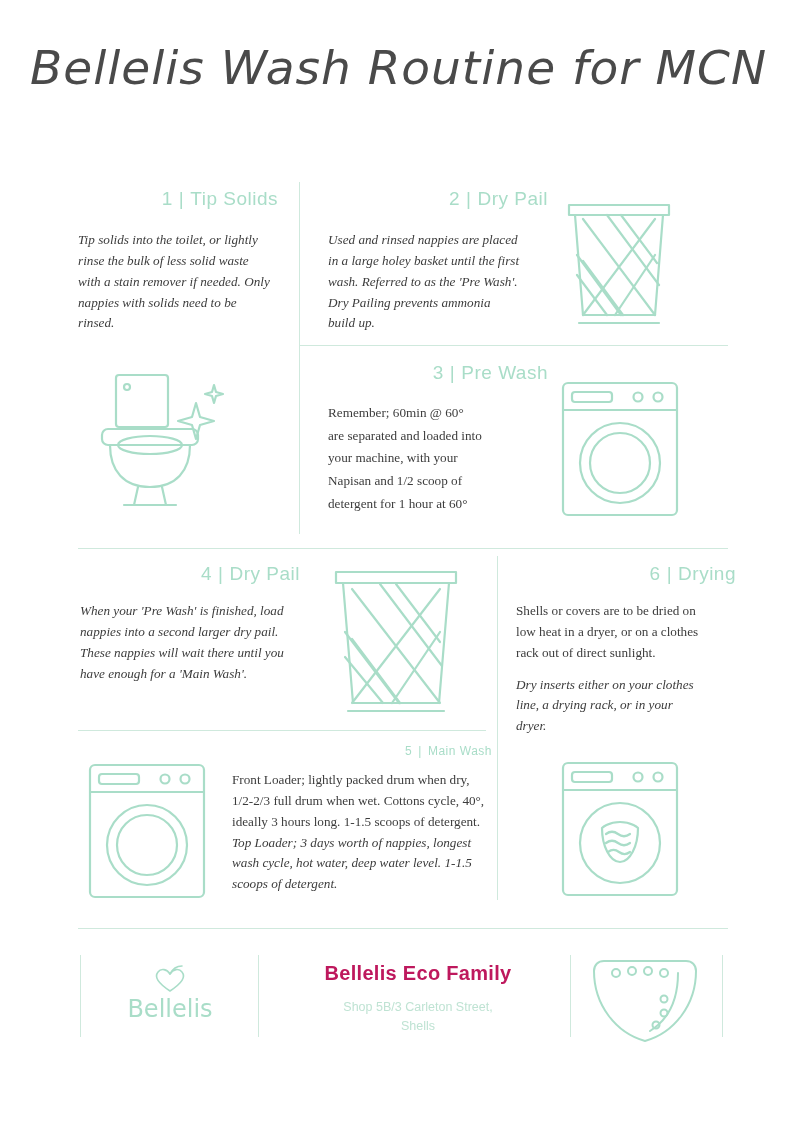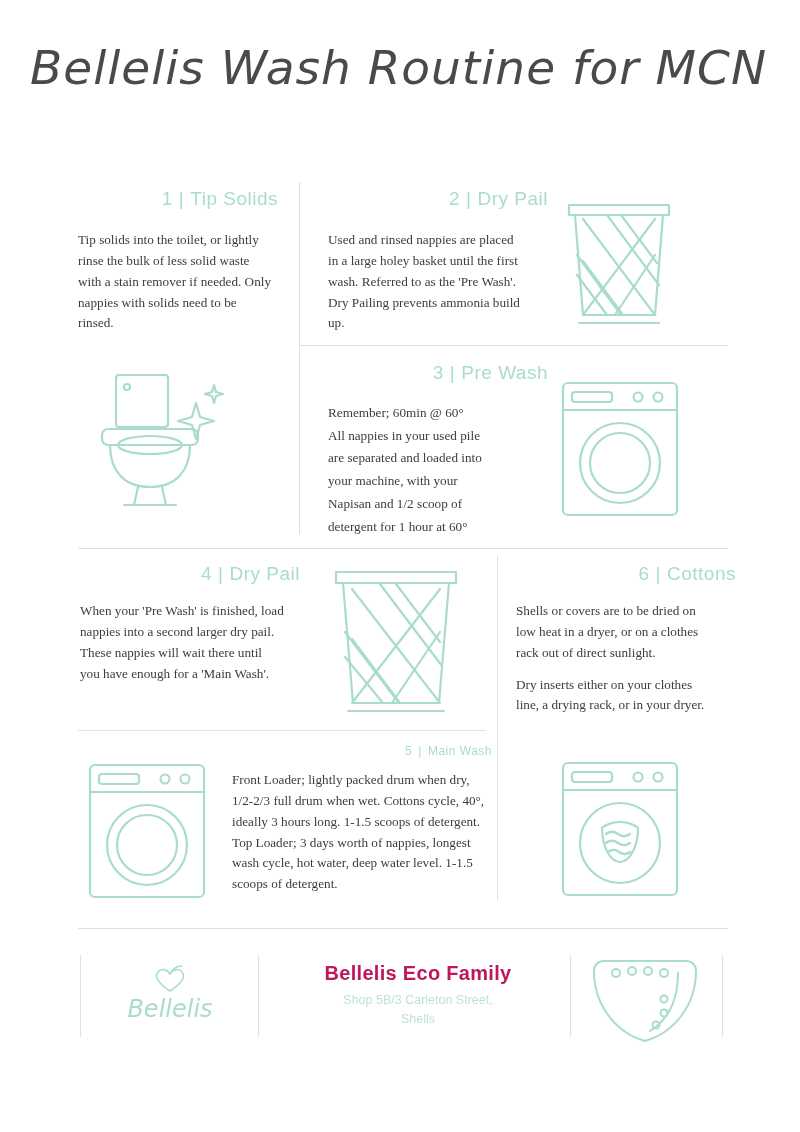--- a/index.html
+++ b/index.html
@@ -48,21 +48,21 @@
   }
   .step-head .num { margin-right: 6px; }
   .step-head .bar { margin-right: 6px; }
   .body-text {
     font-family: "Liberation Serif", serif;
     font-size: 13.2px;
     line-height: 1.58;
     color: #3c3c3c;
   }
   .body-text p { margin: 0 0 11px 0; }
-  .body-text p:last-child { margin-bottom: 0; }
+  .body-text p:last-child { margin-bottom: 0; font-style: italic; }
 
   .vline {
     position: absolute;
     width: 1px;
     background: #cfe9dd;
   }
   .hline {
     position: absolute;
     height: 1px;
     background: #cfe9dd;
@@ -80,25 +80,24 @@
   .footer-name {
     font-size: 20px;
     font-weight: bold;
     color: #be185d;
     letter-spacing: 0.3px;
   }
   .footer-addr {
     font-size: 12.5px;
     color: #bfe3d3;
     line-height: 1.5;
-    margin-top: 6px;
+    margin-top: 13px;
   }
   .logo-script {
     font-family: "DejaVu Sans", sans-serif;
-    font-style: italic;
     font-size: 24px;
     color: #a9ddc8;
   }
 </style>
 </head>
 <body>
 
 <div class="page">
 
   <div class="title">Bellelis Wash Routine for MCN</div>
@@ -156,21 +155,20 @@
 
   <div class="hline" style="left:300px; top:345px; width:428px;"></div>
 
   <div style="position:absolute; left:328px; top:362px; width:220px;">
     <div class="step-head">
       <span class="num">3</span><span class="bar">|</span><span>Pre Wash</span>
     </div>
   </div>
   <div class="body-text" style="position:absolute; left:328px; top:402px; width:200px; line-height:1.72;">
     <div>Remember; 60min @ 60°</div>
-    <div>All nappies in your used pile</div>
     <div>are separated and loaded into</div>
     <div>your machine, with your</div>
     <div>Napisan and 1/2 scoop of</div>
     <div>detergent for 1 hour at 60°</div>
   </div>
 
   <div class="icon-wrap" style="left:558px; top:378px;">
     <svg width="124" height="142" viewBox="0 0 124 142" fill="none" stroke="#a9ddc8" stroke-width="2.2" stroke-linecap="round" stroke-linejoin="round">
       <rect x="5" y="5" width="114" height="132" rx="5"></rect>
       <path d="M5 32 h114"></path>
@@ -202,21 +200,21 @@
       <path d="M15 70 l54 71 M66 22 l44 58"></path>
       <path d="M15 95 l38 46 M50 22 l62 82"></path>
       <path d="M110 70 l-48 71 M70 141 l-48 -64"></path>
     </svg>
   </div>
 
   <div class="vline" style="left:497px; top:556px; width:1px; height:344px;"></div>
 
   <div style="position:absolute; left:516px; top:563px; width:220px;">
     <div class="step-head">
-      <span class="num">6</span><span class="bar">|</span><span>Cottons</span>
+      <span class="num">6</span><span class="bar">|</span><span>Drying</span>
     </div>
   </div>
   <div class="body-text" style="position:absolute; left:516px; top:601px; width:190px;">
     <p>Shells or covers are to be dried on low heat in a dryer, or on a clothes rack out of direct sunlight.</p>
     <p>Dry inserts either on your clothes line, a drying rack, or in your dryer.</p>
   </div>
 
   <div class="hline" style="left:78px; top:730px; width:408px;"></div>
 
   <div class="icon-wrap" style="left:85px; top:760px;">

